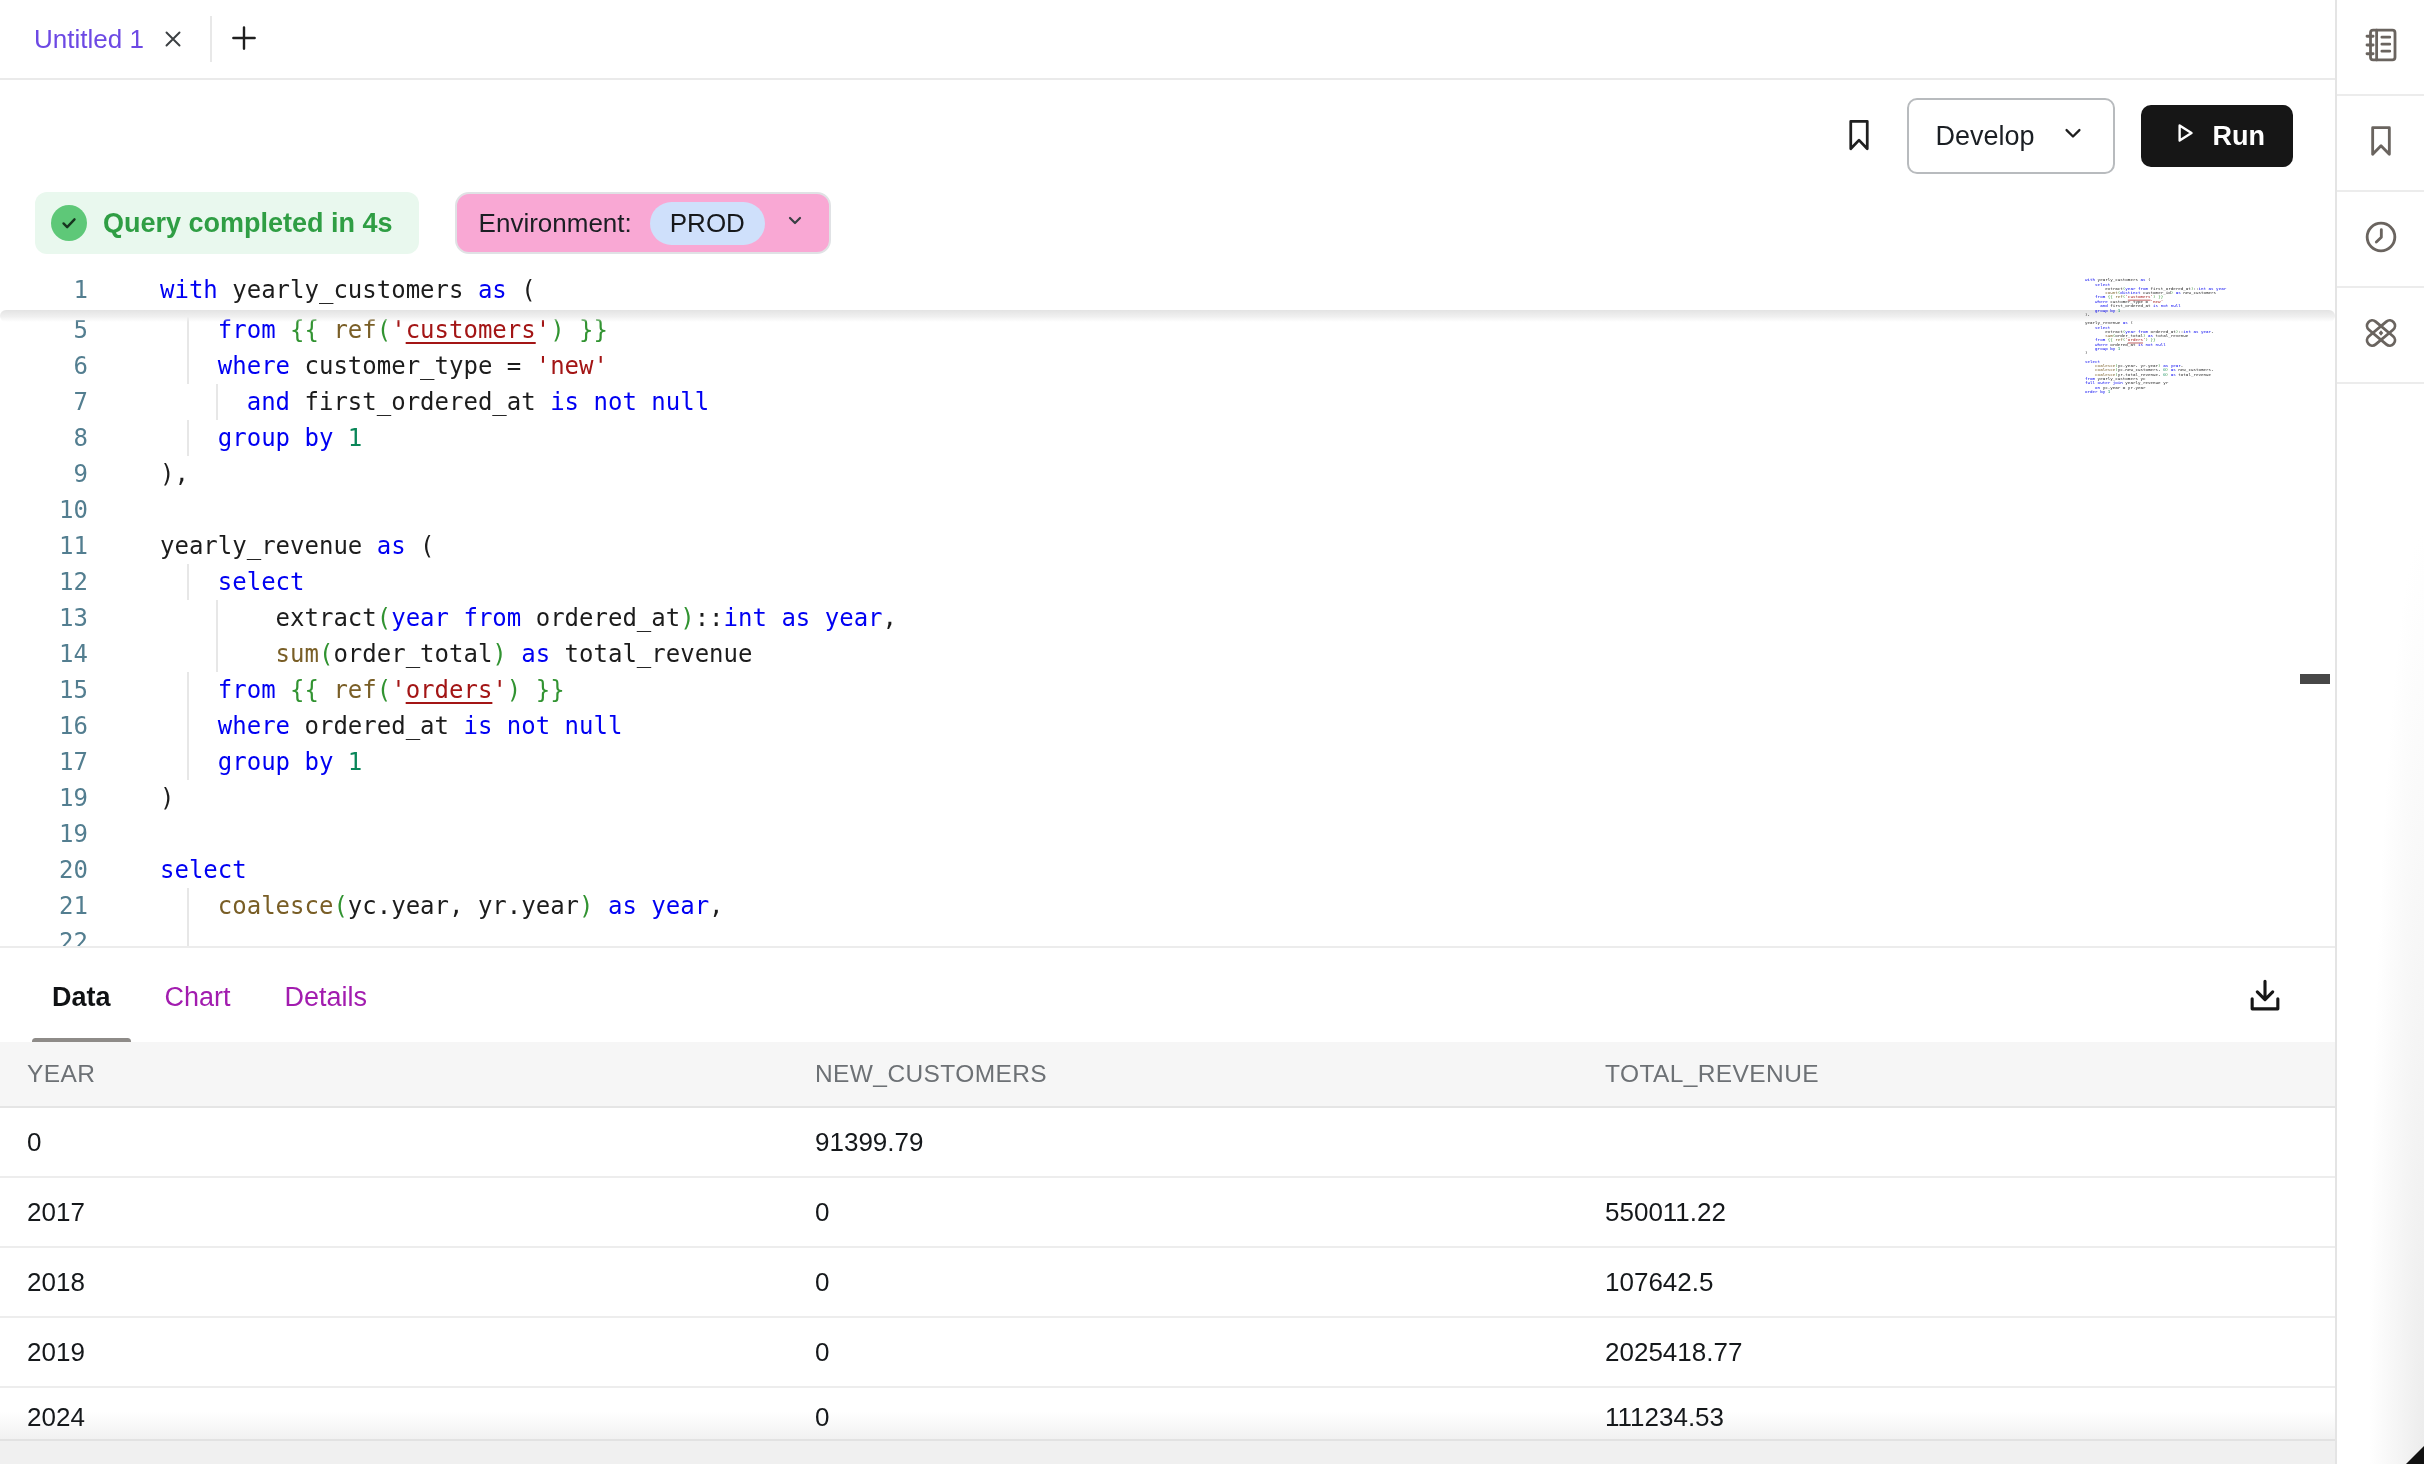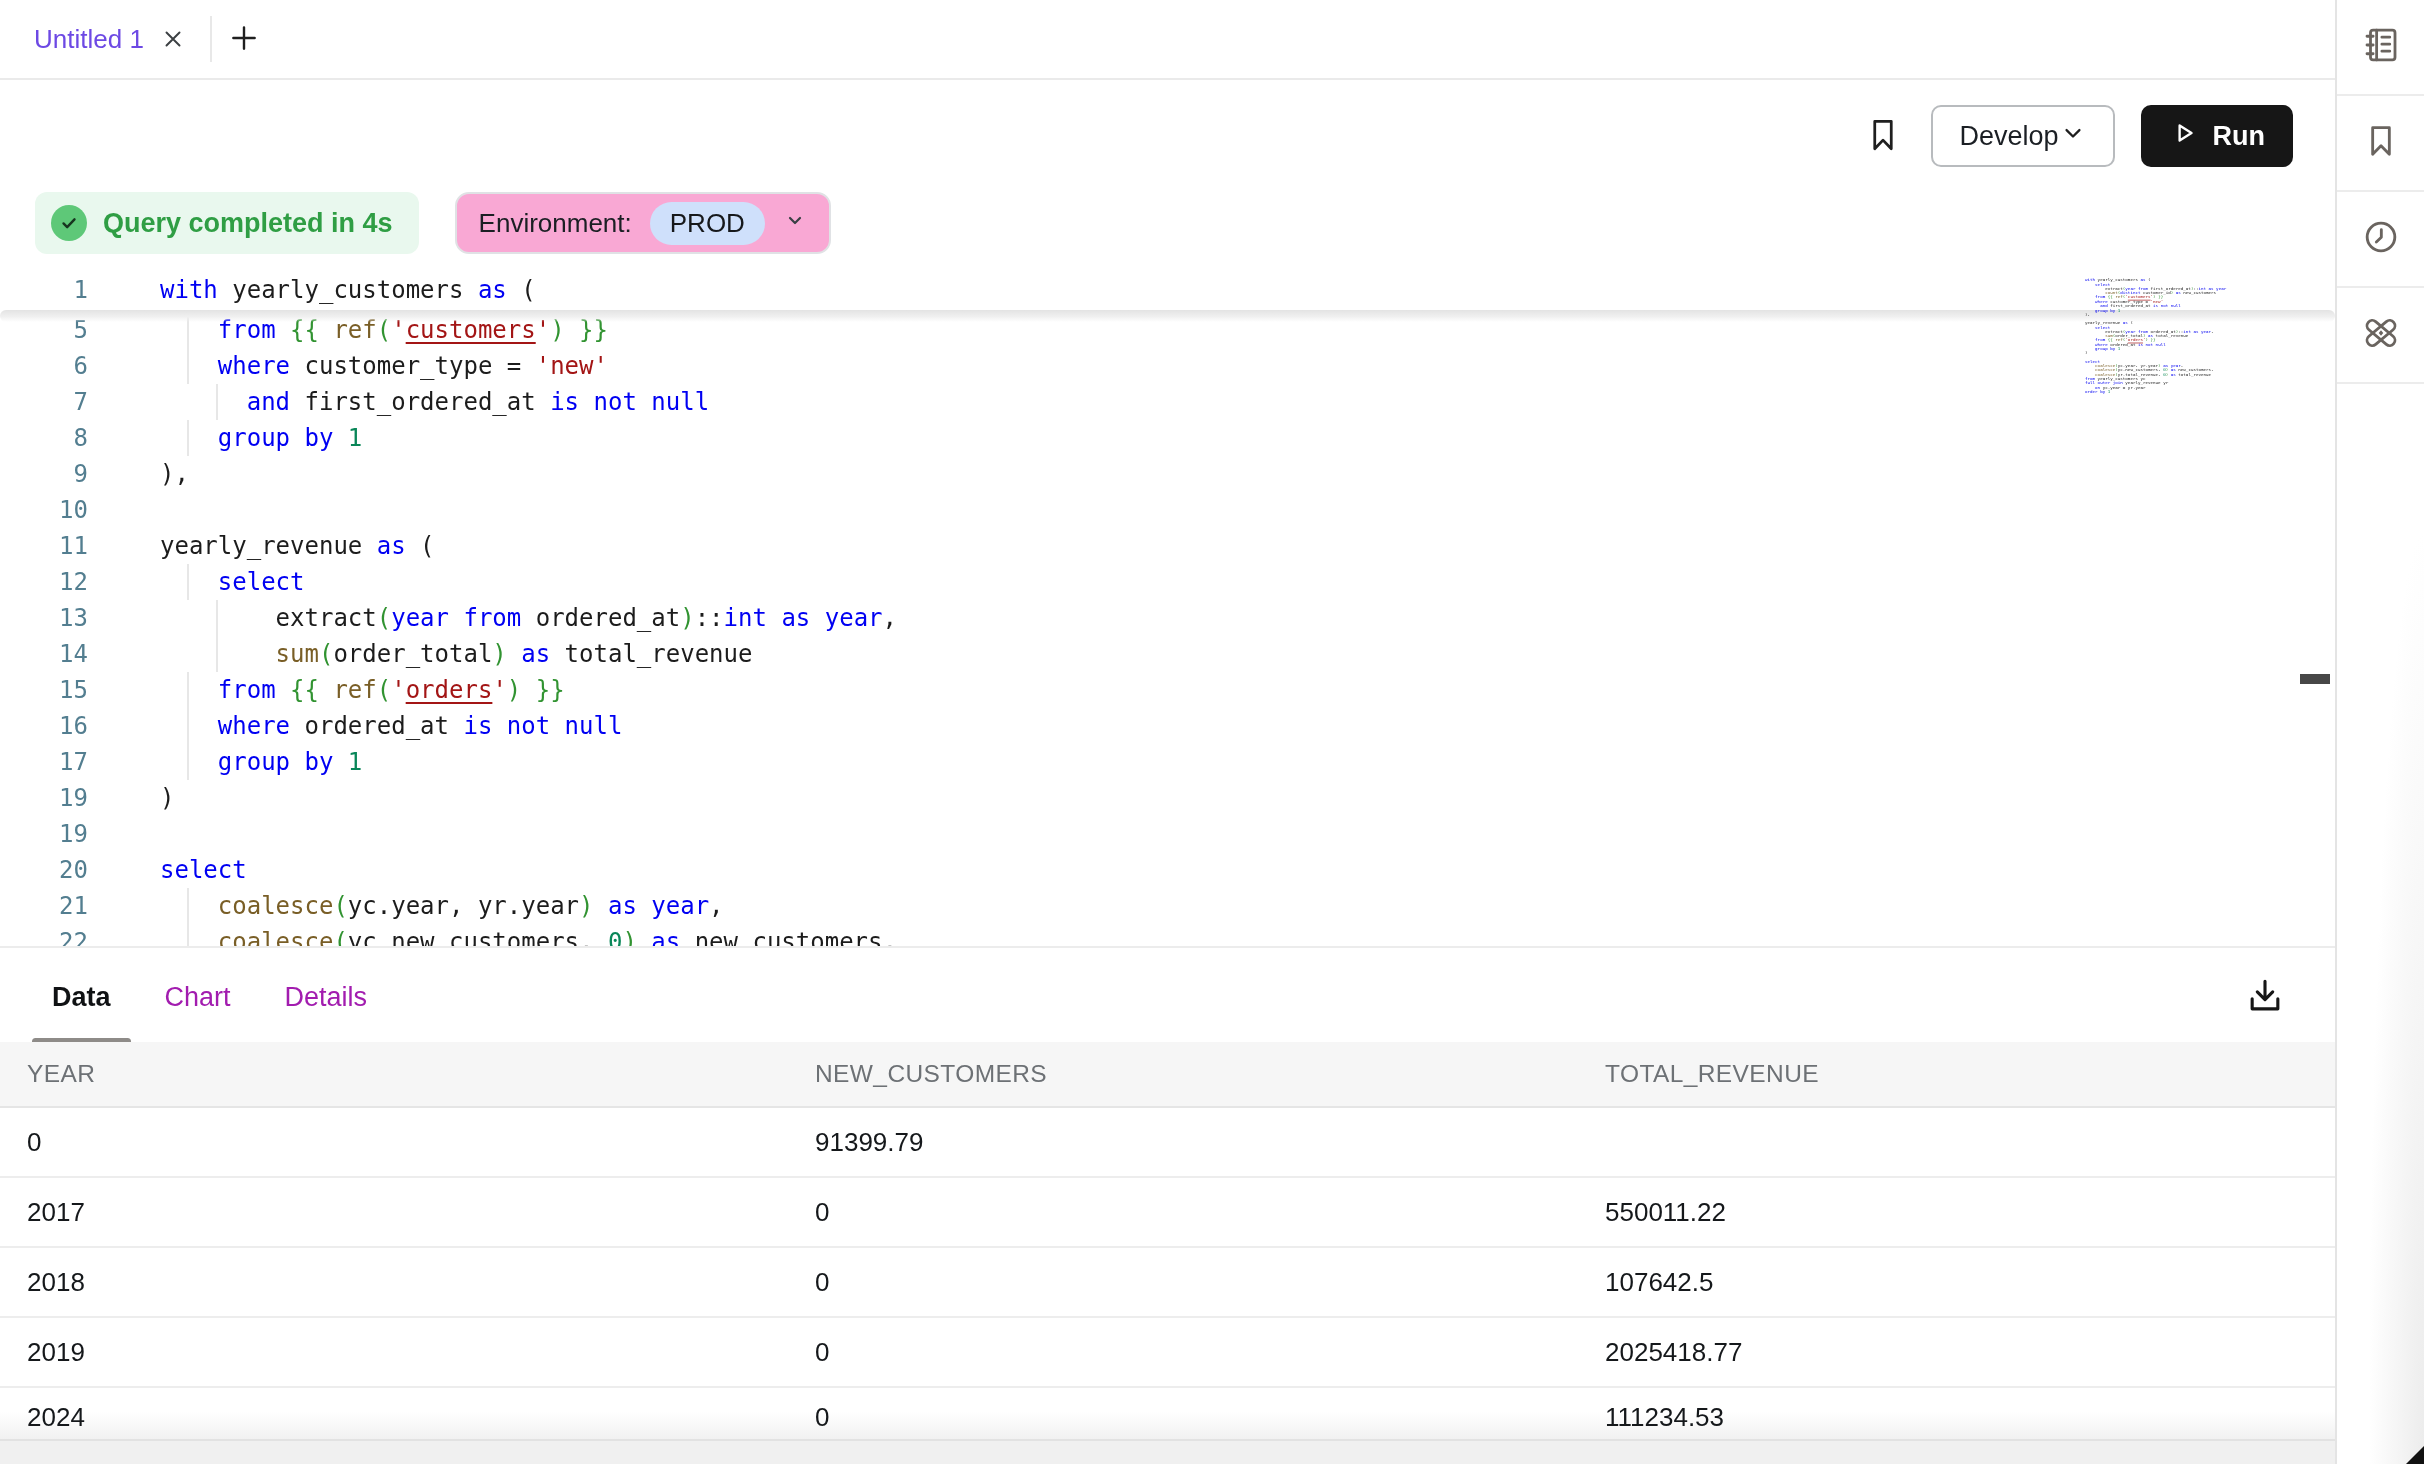--- a/index.html
+++ b/index.html
@@ -13,21 +13,21 @@
   .tab{display:flex;align-items:center;gap:16px;padding:0 24px 0 34px;cursor:pointer;}
   .tab-label{font-size:26px;font-weight:500;color:var(--accent,#6d49e4);}
   .tab-close svg{display:block;}
   .tab-divider{width:2px;height:46px;background:#e8e8e8;align-self:center;}
   .tab-add{background:none;border:none;padding:0;margin-left:16px;display:flex;align-items:center;cursor:pointer;}
 
   
   .toolbar{position:absolute;top:80px;left:0;right:0;height:112px;display:flex;align-items:center;
            justify-content:flex-end;gap:26px;padding-right:42px;box-sizing:border-box;}
   .icon-btn{background:none;border:none;padding:0;display:flex;cursor:pointer;}
-  .develop-btn{display:flex;align-items:center;gap:0;height:62px;padding:0 26px;background:#fff;
+  .develop-btn{display:flex;align-items:center;gap:24px;height:76px;padding:0 26px;background:#fff;
                border:2px solid #b8bbbe;border-radius:10px;font-size:27px;color:#1b1f24;cursor:pointer;
                font-family:inherit;}
   .run-btn{display:flex;align-items:center;gap:14px;height:62px;padding:0 28px;background:var(--run-button-bg,#161616);
            border:none;border-radius:10px;font-size:27px;font-weight:600;color:#fff;cursor:pointer;font-family:inherit;}
 
   
   .statusrow{position:absolute;top:192px;left:35px;display:flex;gap:28px;align-items:center;}
   .status-pill{display:flex;align-items:center;gap:16px;height:62px;padding:0 26px 0 16px;border-radius:12px;
                background:var(--status-green-bg,#e9f8ee);color:var(--status-green,#2f9e44);
                font-size:27px;font-weight:650;}
@@ -235,21 +235,20 @@
             <code class="cl"><span class="t-k">select</span></code>
           </div>
           <div class="code-row">
             <span class="ln">21</span>
             <span class="guide" style="left: 187px;"></span>
             <code class="cl"><span class="t-p">    </span><span class="t-f">coalesce</span><span class="t-b">(</span><span class="t-p">yc.year, yr.year</span><span class="t-b">)</span><span class="t-p"> </span><span class="t-k">as</span><span class="t-p"> </span><span class="t-k">year</span><span class="t-p">,</span></code>
           </div>
           <div class="code-row">
             <span class="ln">22</span>
             <span class="guide" style="left: 187px;"></span>
-            <code class="cl"><span class="t-p">    </span><span class="t-f">coalesce</span><span class="t-b">(</span><span class="t-p">yc.new_customers, </span><span class="t-n">0</span><span class="t-b">)</span><span class="t-p"> </span><span class="t-k">as</span><span class="t-p"> new_customers,</span></code>
           </div>
         </div>
       <div class="sticky" id="sticky-line">
           <div class="code-row">
             <span class="ln">1</span>
             <code class="cl"><span class="t-k">with</span><span class="t-p"> yearly_customers </span><span class="t-k">as</span><span class="t-p"> (</span></code>
           </div>
         </div>
       <div class="sticky-shadow"></div>
       <div class="minimap">

